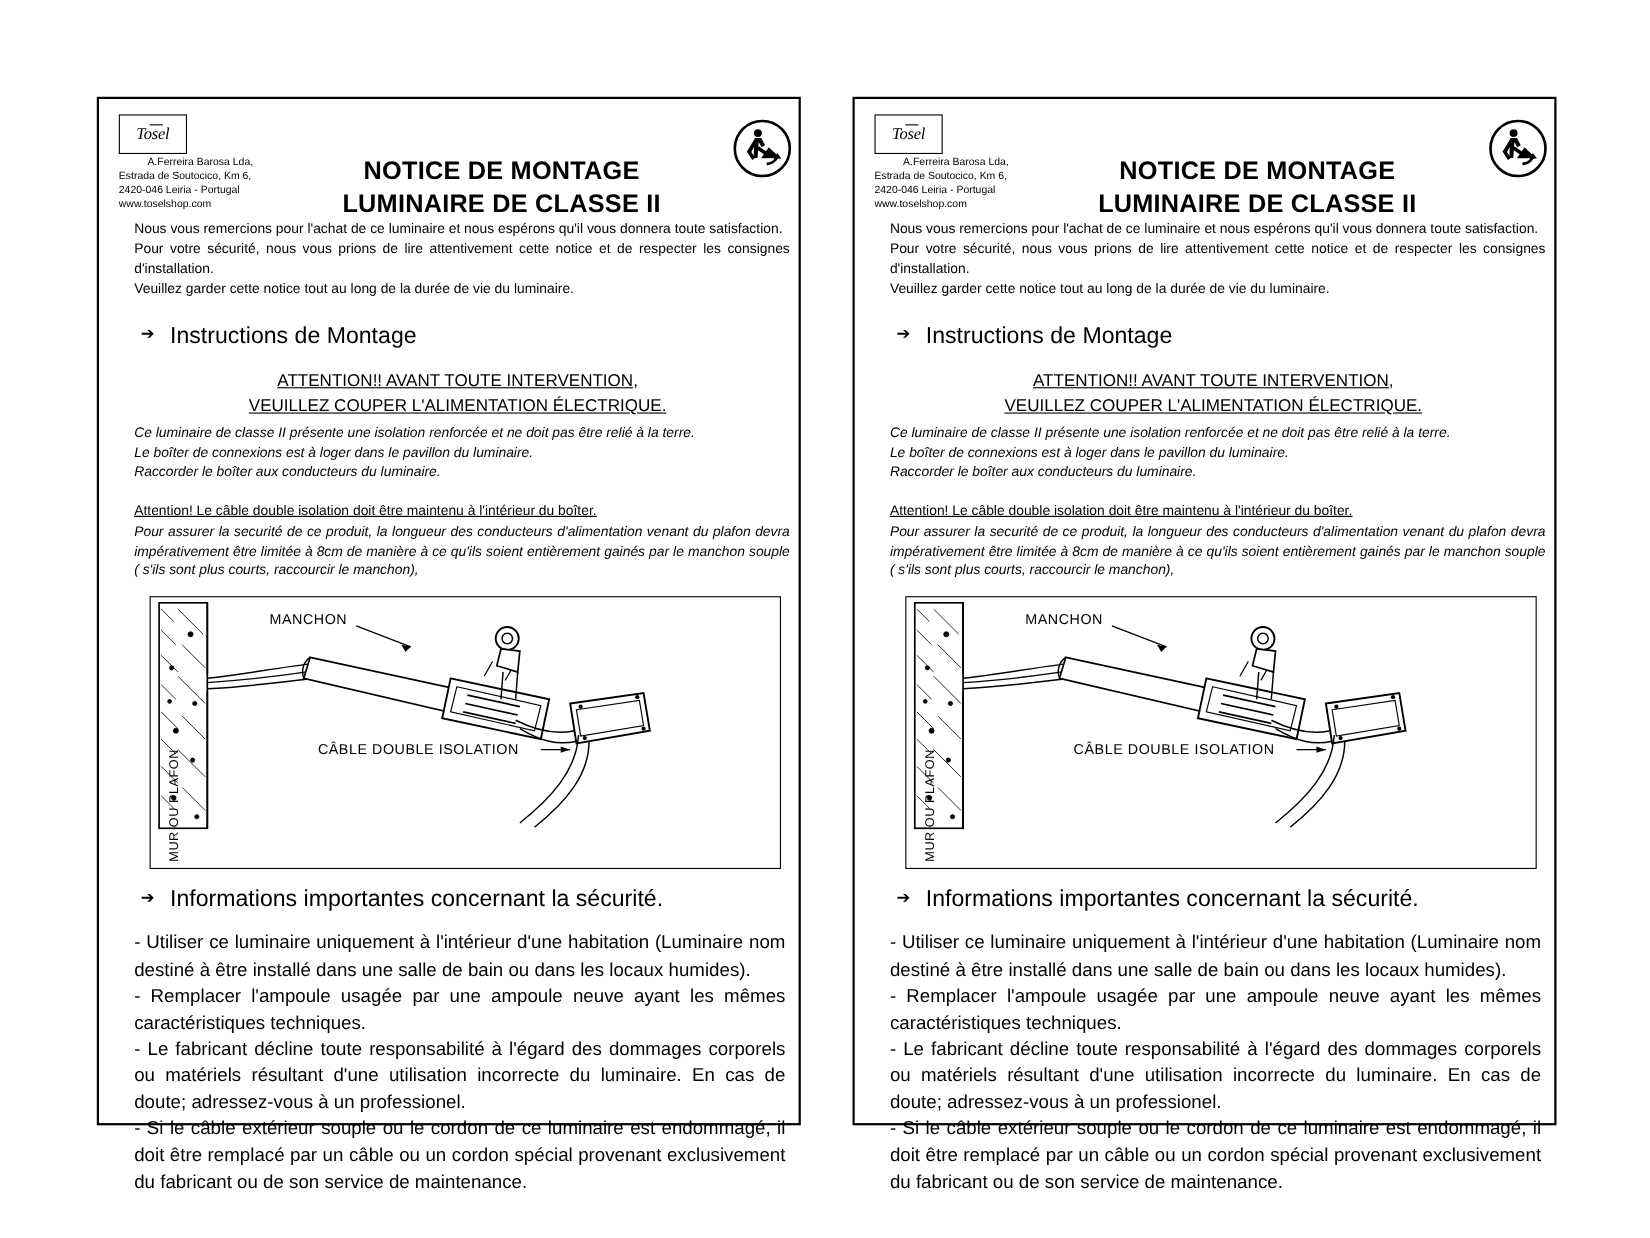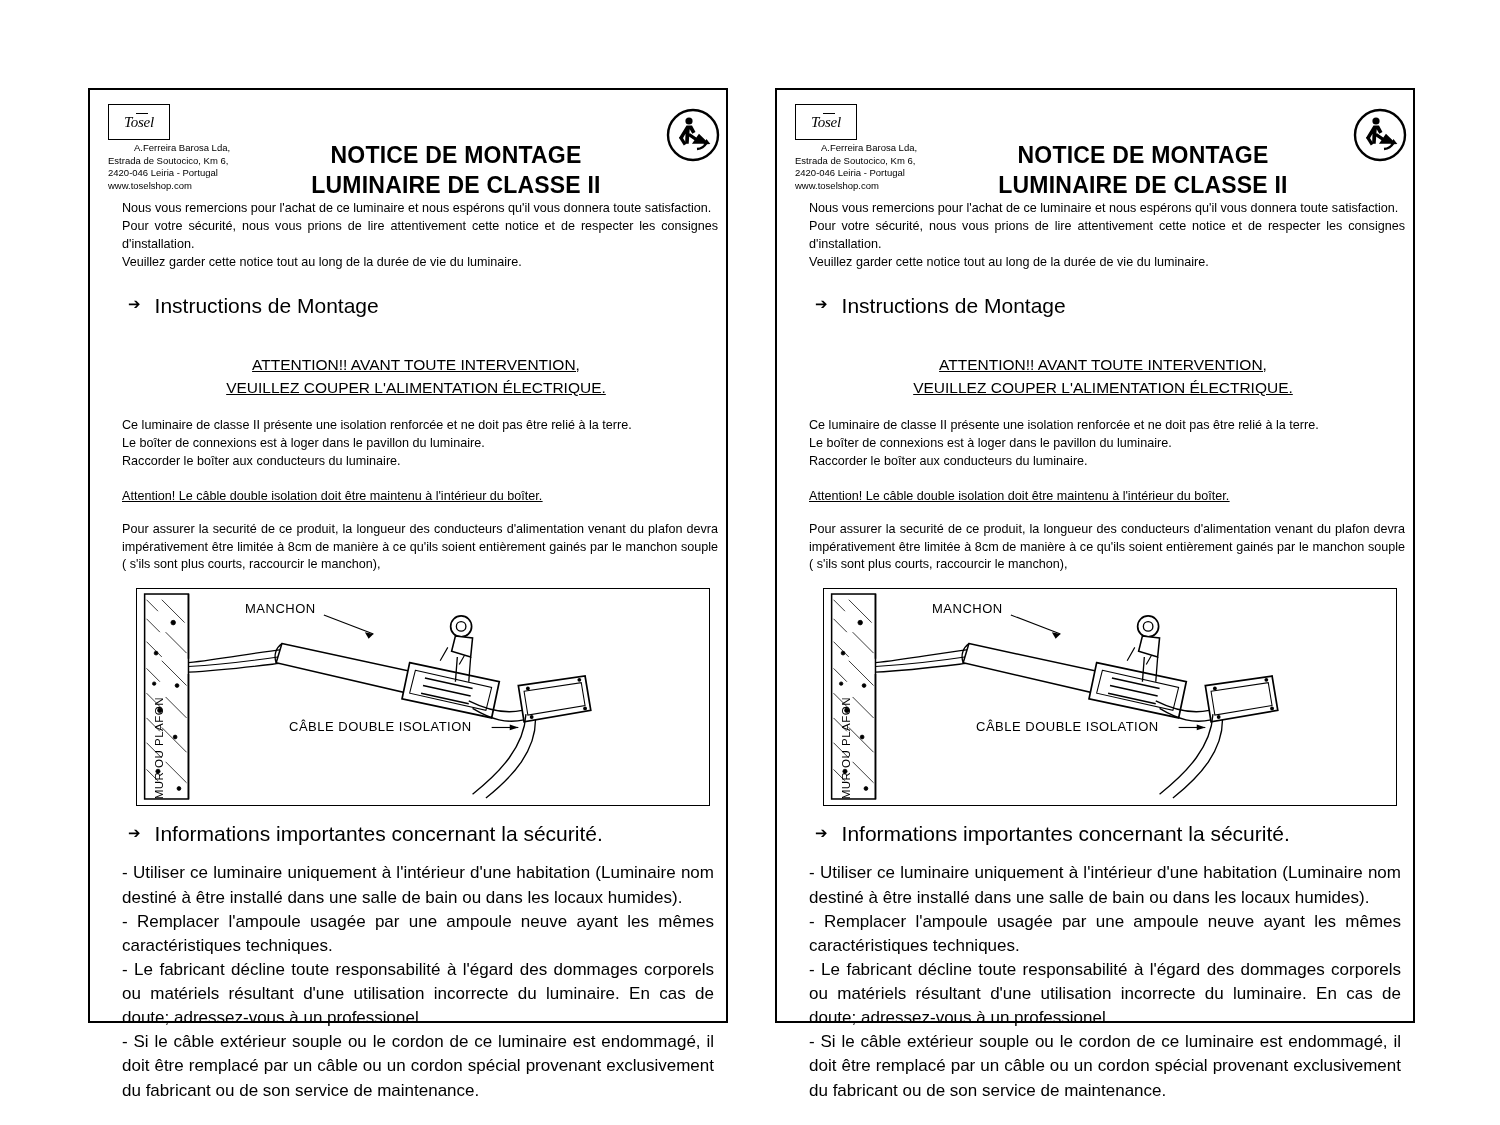--- a/index.html
+++ b/index.html
@@ -122,53 +122,54 @@
   .arrow {
     font-size: 15px;
     line-height: 1;
     padding-bottom: 3px;
   }
   .section-head .sh-text {
     font-size: 21px;
     line-height: 1.1;
   }
   .warn {
-    margin-top: 36px;
+    margin-top: 18px;
     text-align: center;
     font-size: 15.5px;
     line-height: 1.5;
   }
   .warn span {
     text-decoration: underline;
   }
   .para {
-    margin-top: 18px;
+    margin-top: 4px;
     font-size: 12.6px;
     line-height: 1.42;
     padding: 0 6px 0 14px;
     text-align: justify;
+    font-style: italic;
   }
   .para p { margin: 0; }
   .underline-note {
     margin-top: 18px;
     font-size: 12.6px;
     padding: 0 6px 0 14px;
     text-decoration: underline;
   }
   .underline-note span { text-decoration: underline; }
   .para.justify-block p {
     text-align: justify;
     text-justify: inter-word;
   }
 
   
   .figure {
     margin: 14px 14px 16px 28px;
     border: 1.6px solid #000;
-    height: 218px;
+    height: 248px;
     position: relative;
     box-sizing: border-box;
     overflow: hidden;
   }
   .figure svg { display: block; }
   .fig-label {
     position: absolute;
     font-family: "Liberation Sans", sans-serif;
     font-size: 13px;
     letter-spacing: 0.5px;

